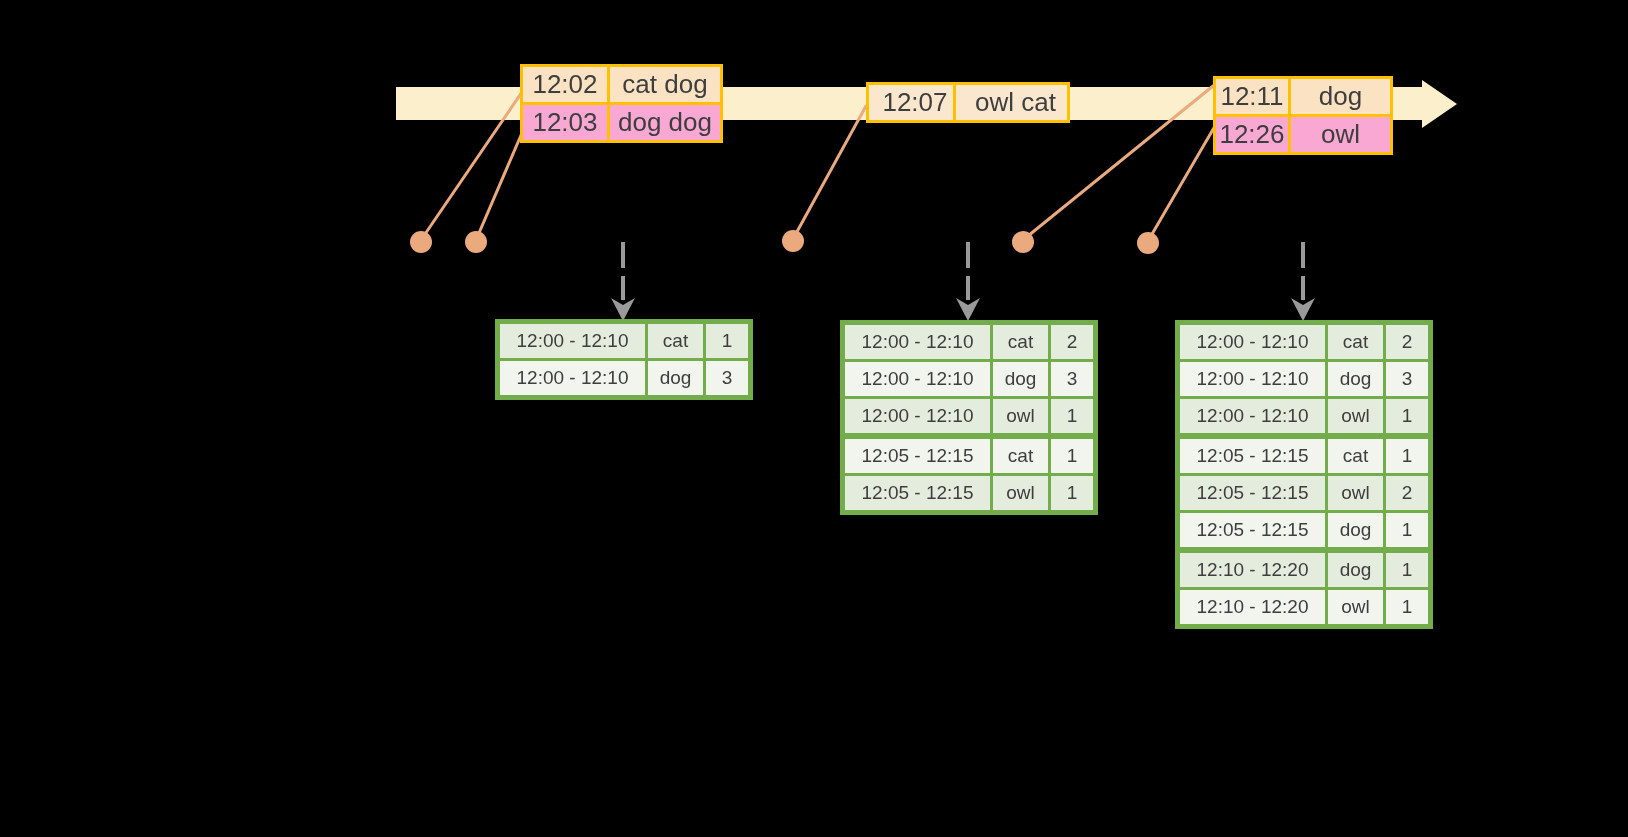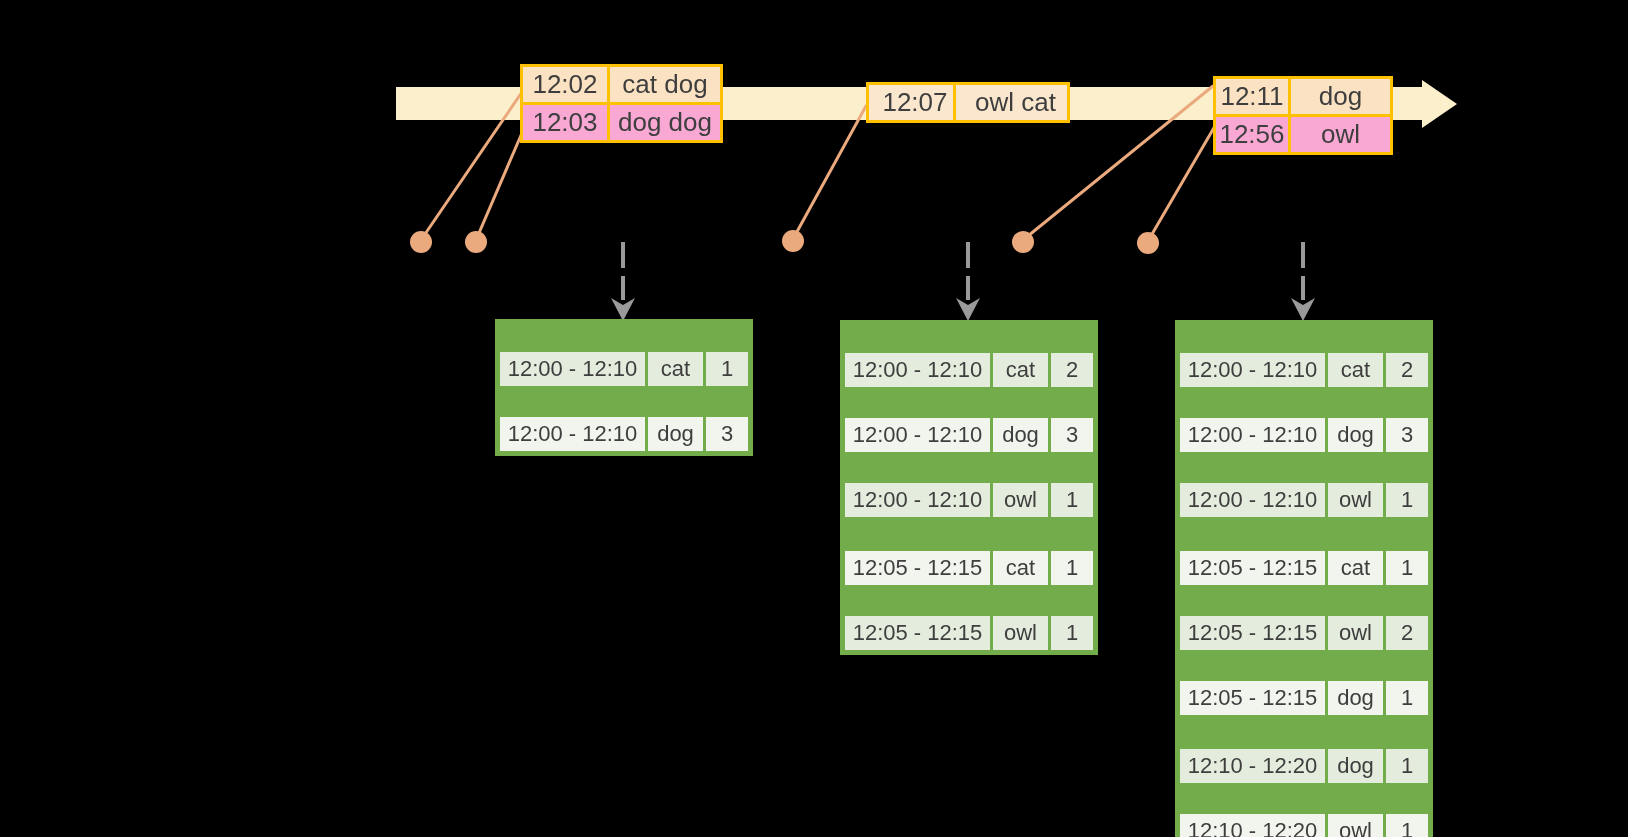--- a/index.html
+++ b/index.html
@@ -20,21 +20,21 @@
   .ecell.dark{background:#fbe2c2;}
   .ecell.mid{background:#fbe7ce;padding-left:8px;}
   #et1{left:520px;top:64px;grid-template-columns:84px 110px;}
   #et2{left:866px;top:82px;grid-template-columns:84px 111px;}
   #et3{left:1213px;top:64px;grid-template-columns:72px 99px;margin-top:12px;}
   
   .gtable{position:absolute;background:#72ac4b;padding:5px;z-index:3;}
   .grow{display:grid;grid-template-columns:145px 55px 42px;column-gap:3px;margin-top:3px;}
   .grow:first-child{margin-top:0;}
   .grow.group-start{margin-top:6px;}
-  .gcell{height:34px;line-height:34px;text-align:center;font-size:22px;background:#f1f5ee;margin-top:28px;}
+  .gcell{height:34px;line-height:34px;text-align:center;font-size:19px;background:#f1f5ee;}
   .grow:nth-child(odd) .gcell{background:#e4ecdd;}
   #gt1{left:495px;top:319px;}
   #gt2{left:840px;top:320px;}
   #gt3{left:1175px;top:320px;}
 </style>
 </head>
 <body>
 
 <div id="canvas">
 
@@ -74,21 +74,21 @@
   </div>
 
   <div class="etable" id="et2">
     <div class="ecell mid">12:07</div>
     <div class="ecell mid">owl cat</div>
   </div>
 
   <div class="etable" id="et3">
     <div class="ecell dark">12:11</div>
     <div class="ecell dark">dog</div>
-    <div class="ecell">12:56</div>
+    <div class="ecell">12:26</div>
     <div class="ecell">owl</div>
   </div>
 
   <div class="gtable" id="gt1">
     <div class="grow">
       <div class="gcell">12:00 - 12:10</div>
       <div class="gcell">cat</div>
       <div class="gcell">1</div>
     </div>
     <div class="grow">

